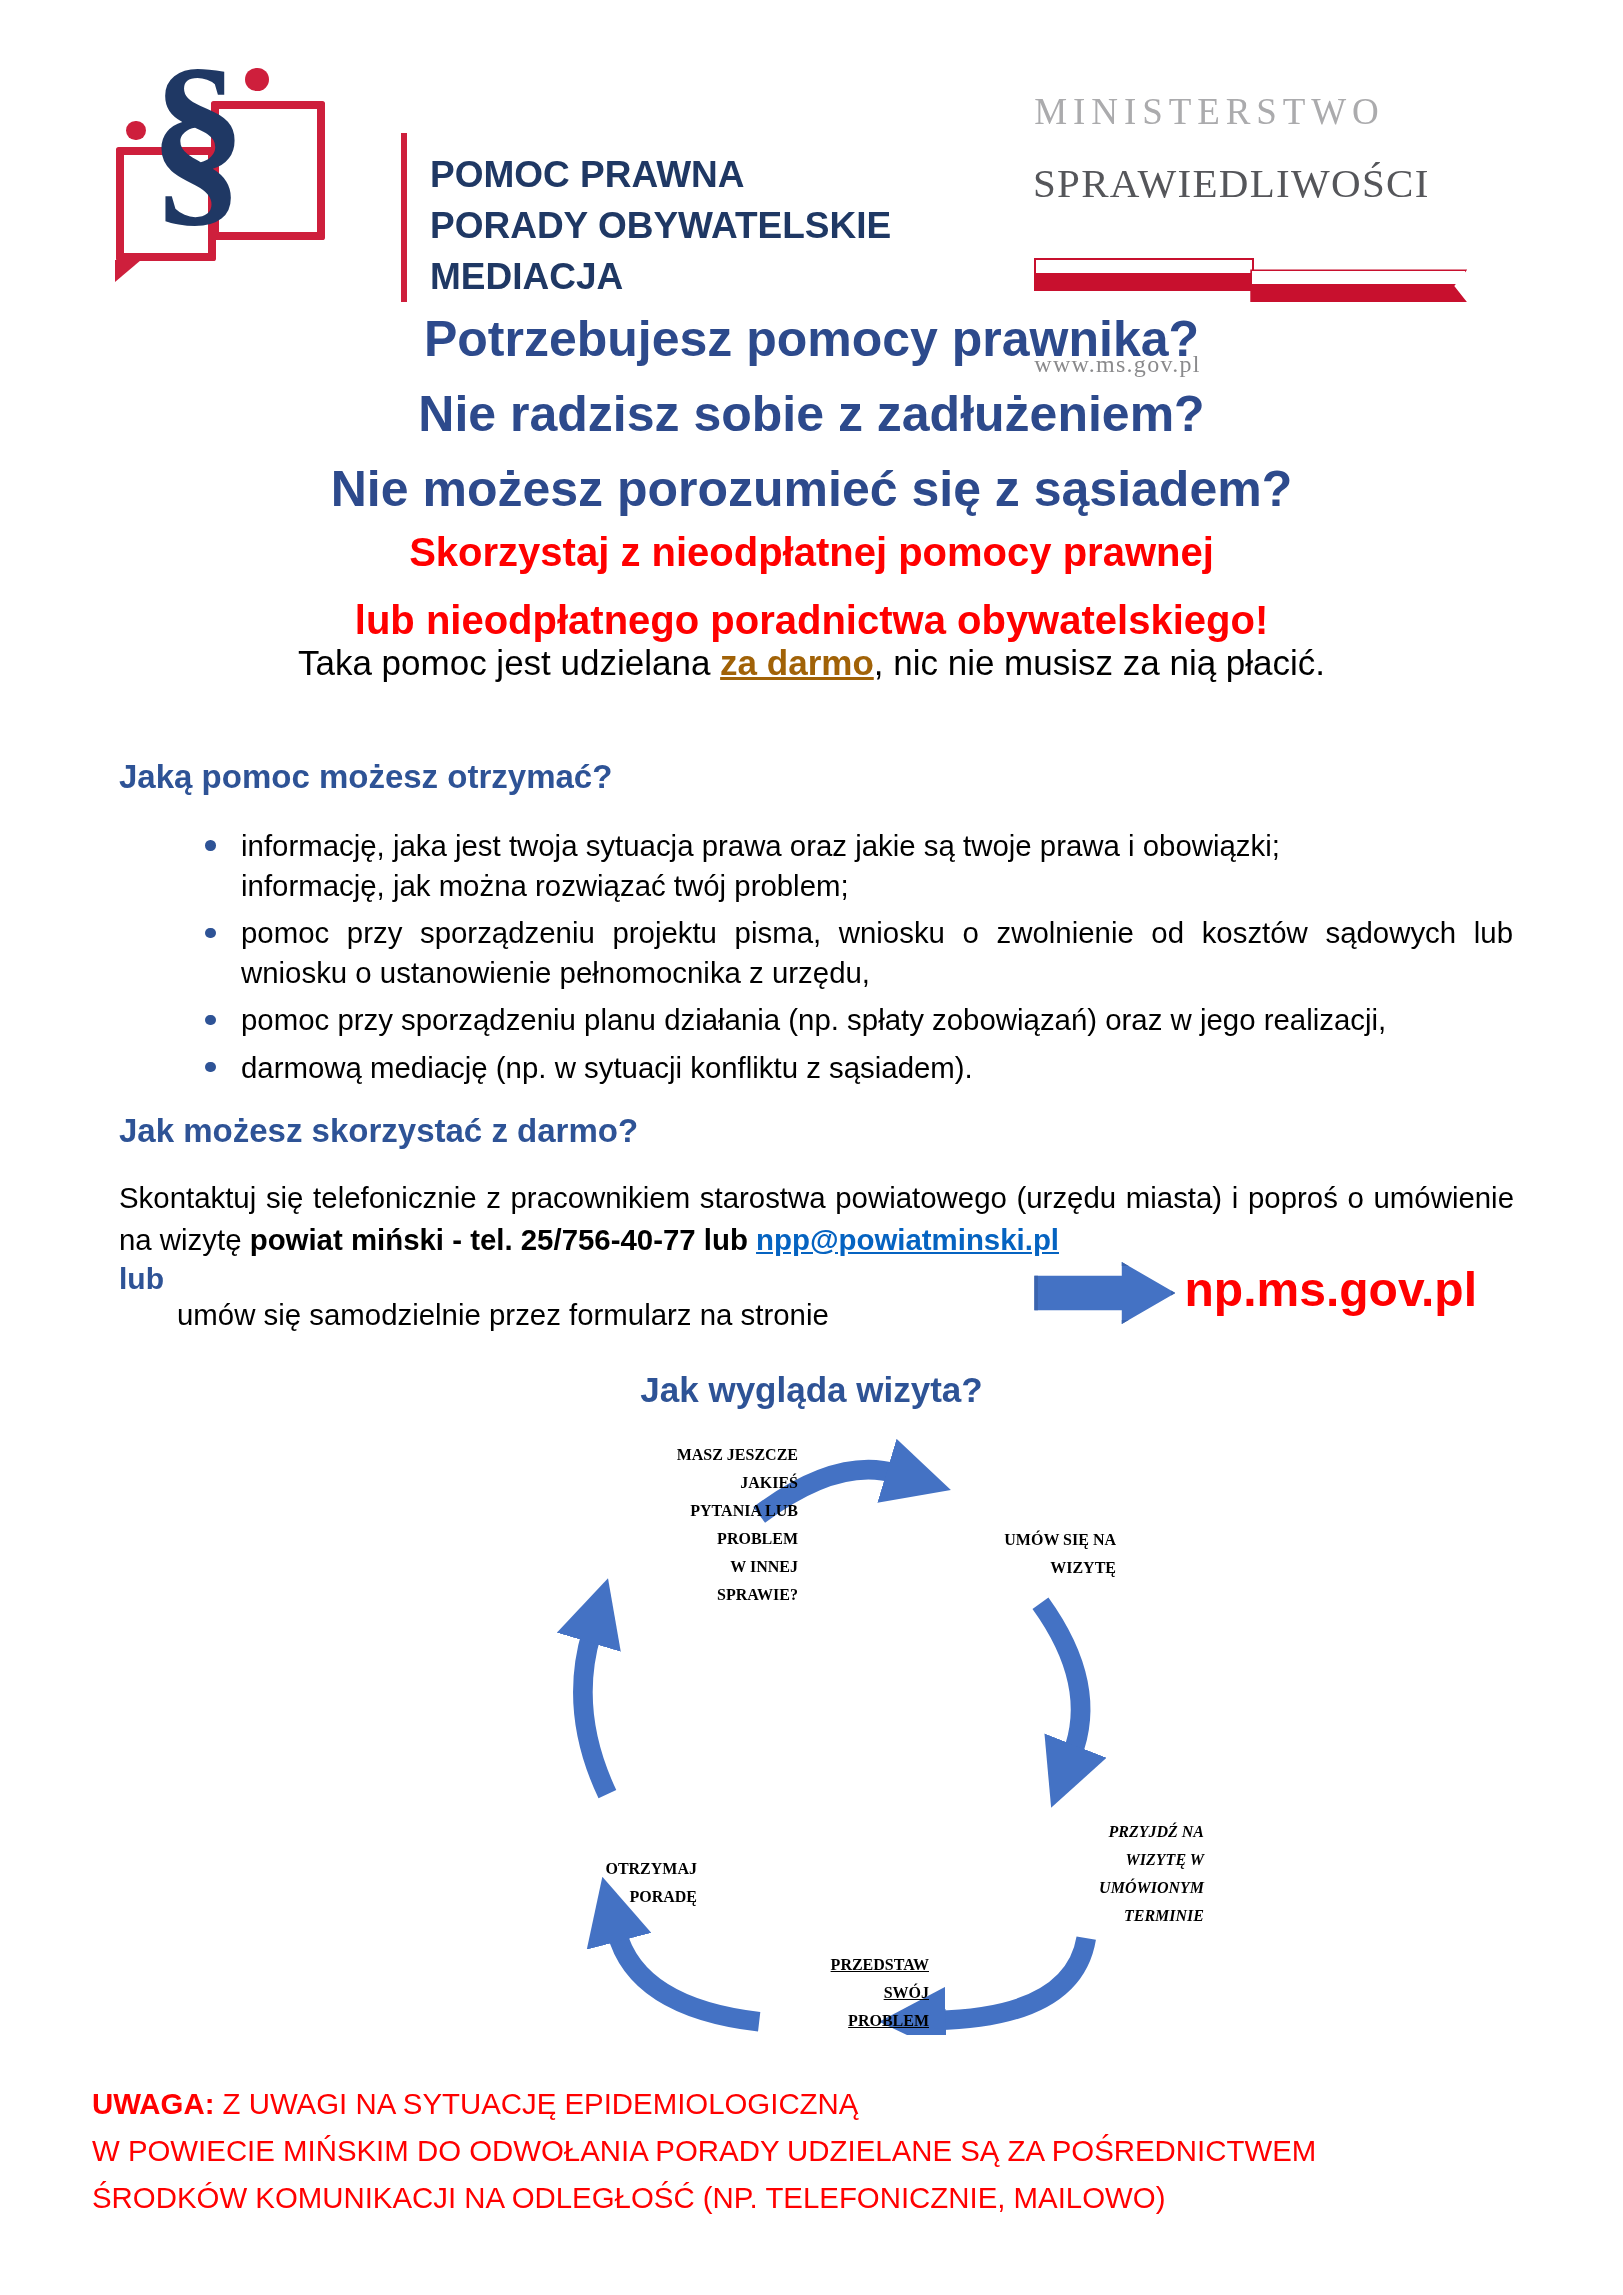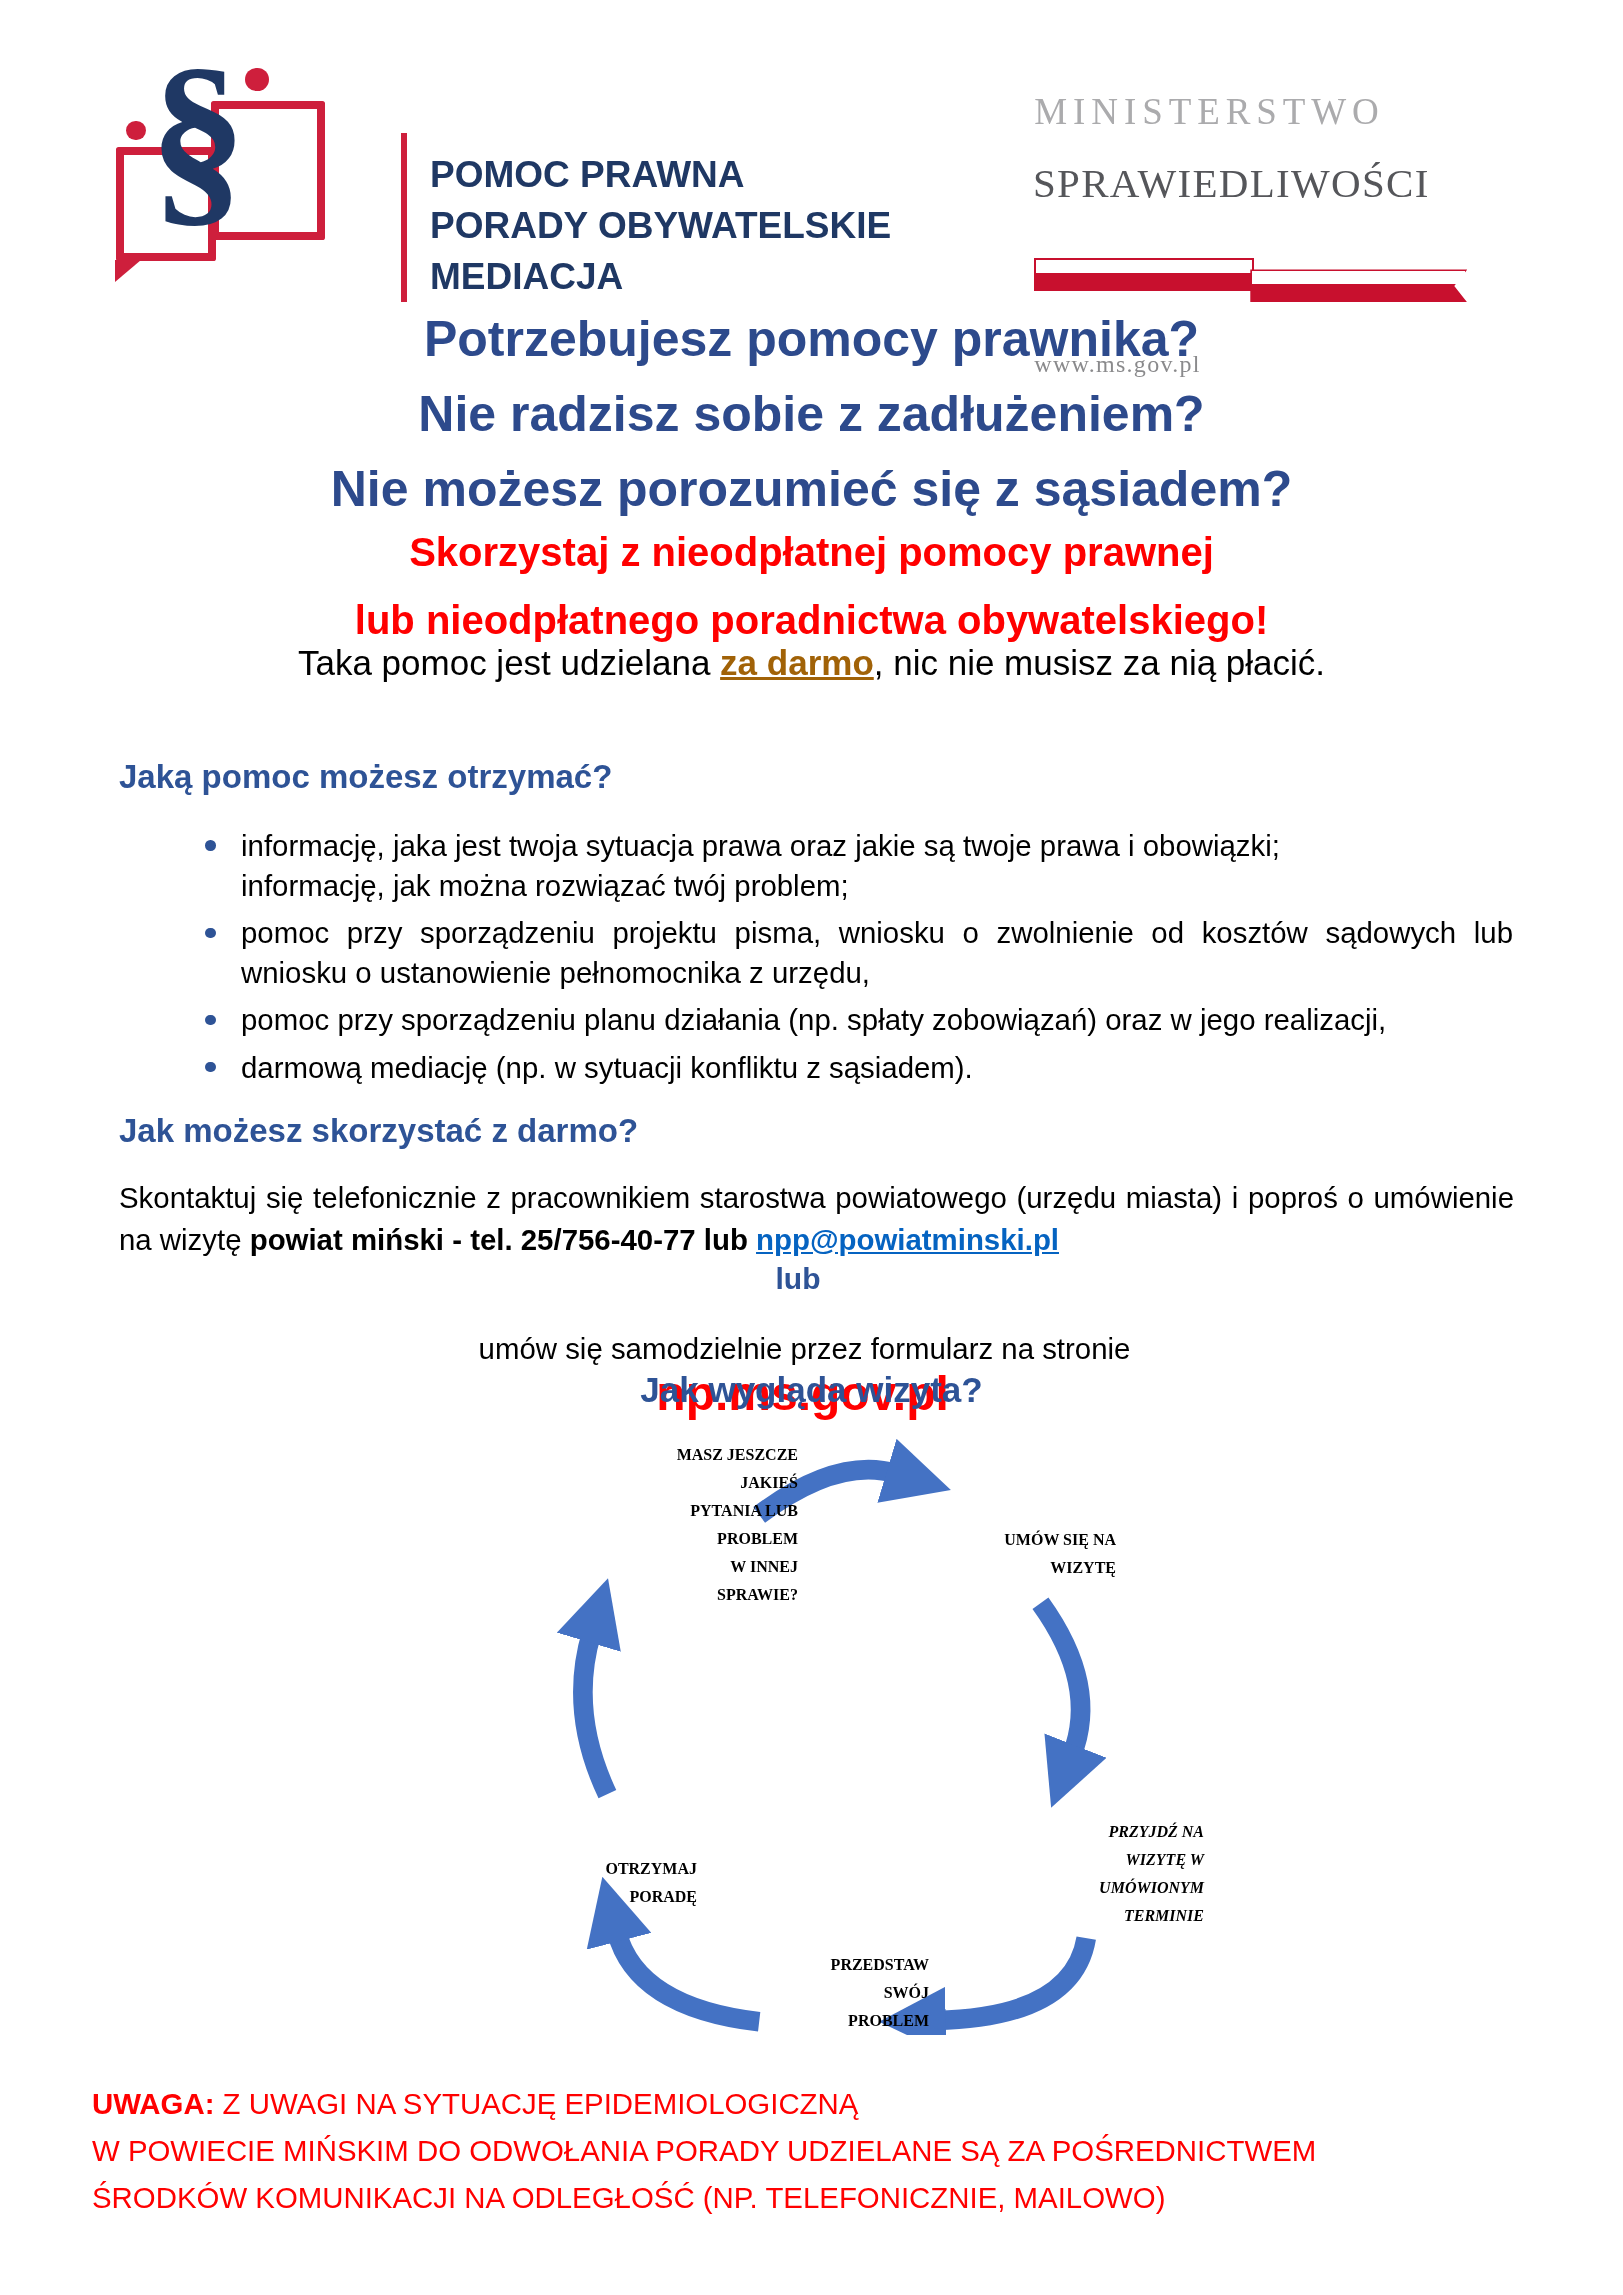--- a/index.html
+++ b/index.html
@@ -55,39 +55,39 @@
   .justify{text-align:justify;}
 
   
   .how-h{top:1112px;}
   .how-para{position:absolute;left:119px;top:1177px;width:1395px;
      font-size:29.4px;line-height:42px;text-align:justify;}
   .how-para strong{font-weight:700;}
   .email{color:#0563C1;font-weight:700;text-decoration:underline;cursor:pointer;}
 
   .lub-row{position:absolute;left:119px;top:1262px;width:1394px;height:75px;
-     display:flex;align-items:center;padding-right:36px;box-sizing:border-box;flex-direction:column;}
+     display:flex;padding-right:36px;box-sizing:border-box;}
   .lub-word{font-size:30px;font-weight:700;color:#2E5396;}
   .lub-rest{font-size:29.4px;margin-left:13px;margin-top:36px;}
   .block-arrow{width:141px;height:62px;margin-left:auto;background:#4472C4;
      clip-path:polygon(0 22%,62% 22%,62% 0,100% 50%,62% 100%,62% 78%,0 78%);
      box-shadow:inset 0 0 0 3.9px #3a63ad;}
   .site-url{font-size:48px;font-weight:700;color:#FF0000;margin-left:9.2px;white-space:nowrap;}
 
   
   .visit-h{position:absolute;left:0;top:1370px;width:100%;text-align:center;
      font-size:35px;font-weight:700;color:#2E5396;}
   .diagram{position:absolute;left:419px;top:1433px;width:785px;height:602px;}
   .diagram svg{position:absolute;left:0;top:0;}
   .step{position:absolute;font-family:"Liberation Serif",serif;font-weight:700;
      font-size:16px;line-height:28px;text-align:right;white-space:pre-line;color:#000;}
   .s1{left:137px;top:7.9px;width:242px;}
   .s2{left:422px;top:93px;width:275px;}
   .s3{left:517px;top:385px;width:268px;font-style:italic;}
-  .s4{left:301px;top:518px;width:209px;}
+  .s4{left:301px;top:518px;width:209px;text-decoration:underline;}
   .s5{left:75px;top:422px;width:203px;}
 
   
   .warning{position:absolute;left:92px;top:2080px;width:1440px;text-align:left;
      color:#FF0000;font-size:29.4px;line-height:47px;}
   .warning .uw{font-weight:700;}
 </style>
 </head>
 <body>
 

